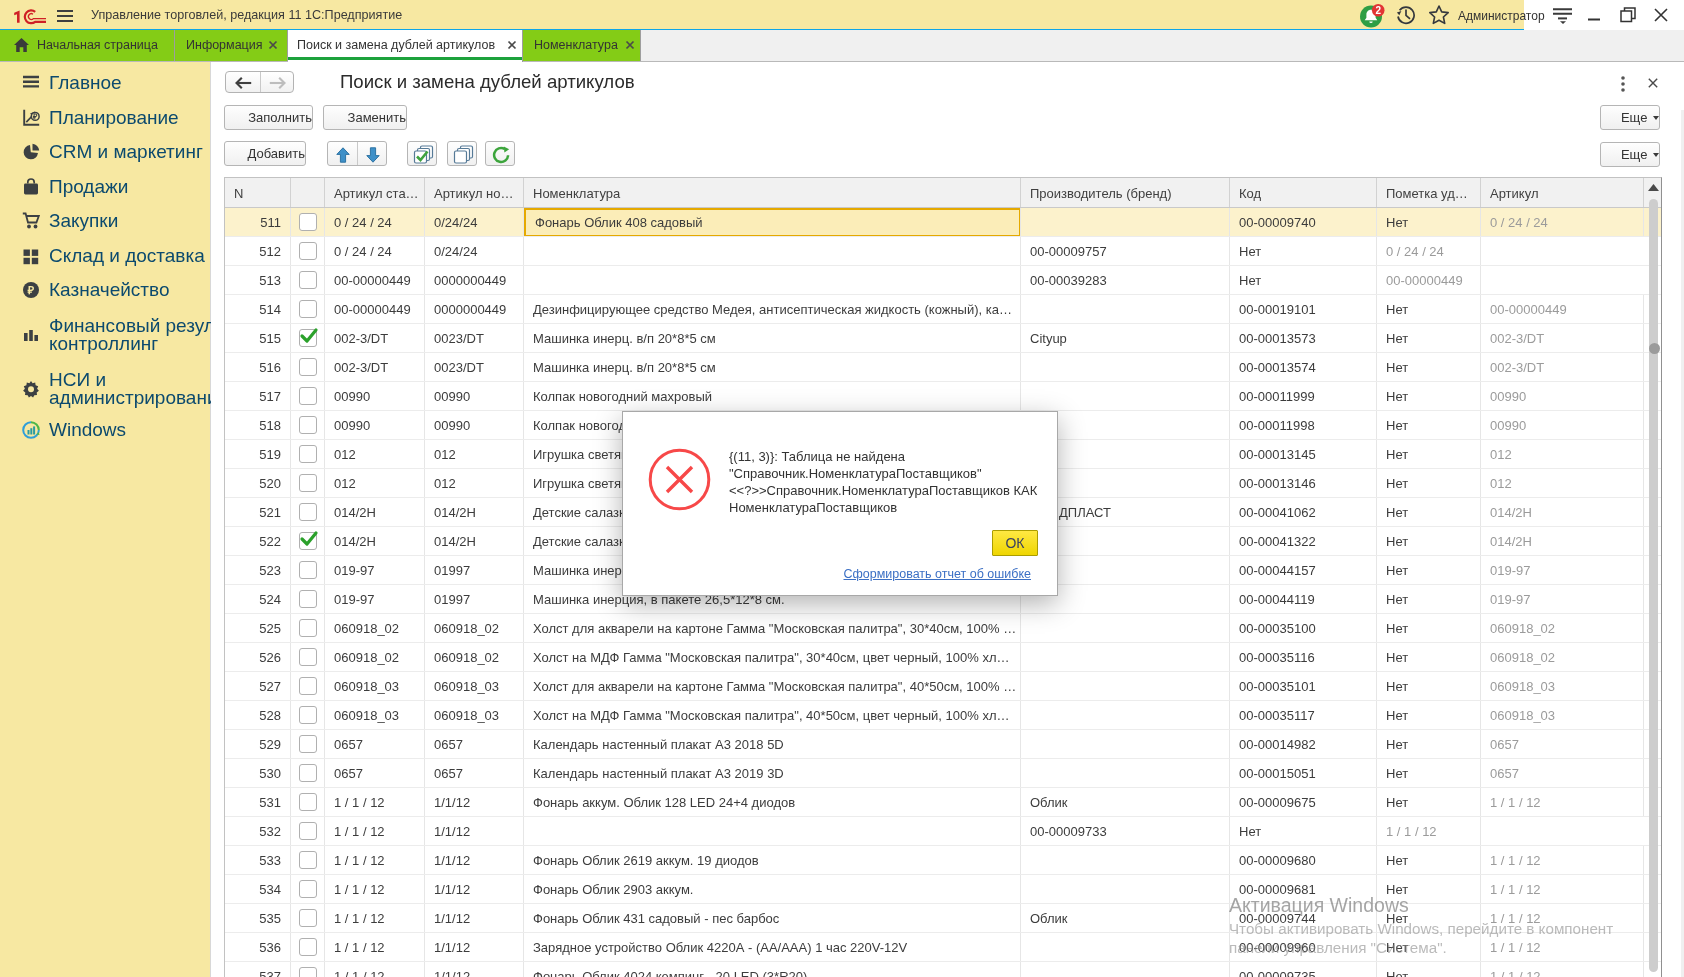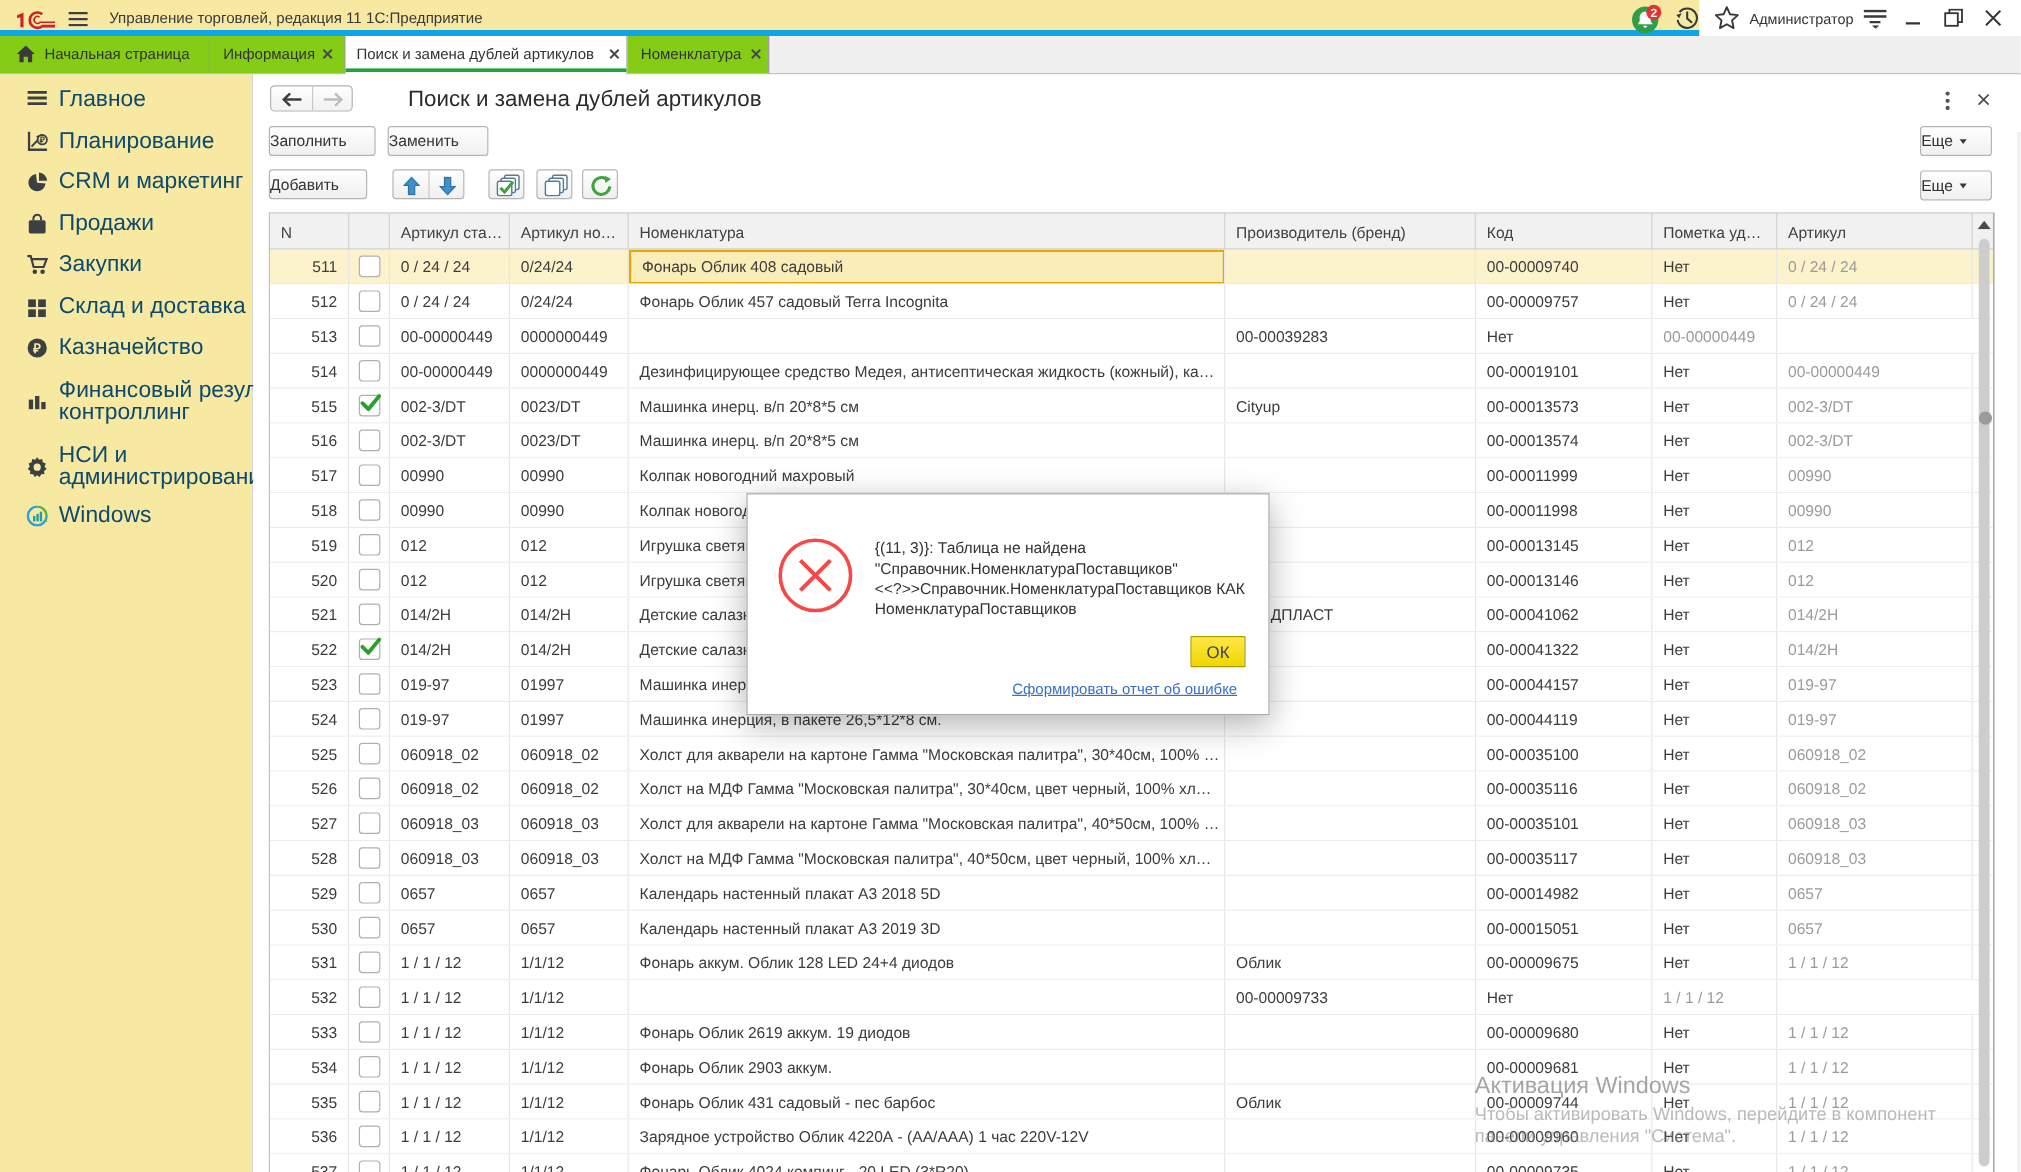--- a/index.html
+++ b/index.html
@@ -1,40 +1,40 @@
 <!DOCTYPE html>
 <html lang="ru"><head><meta charset="utf-8">
 <title>Управление торговлей</title>
 <style>
 *{margin:0;padding:0;box-sizing:border-box}
 html,body{width:1684px;height:977px;overflow:hidden}
 body{font-family:"Liberation Sans",sans-serif;background:#fff;position:relative;color:#333}
 .abs{position:absolute}
 
-#topbar{position:absolute;left:0;top:0;width:1416px;height:30px;background:#f7e8a2;border-bottom:5px solid #0ea5e9}
+#topbar{position:absolute;left:0;top:0;width:1524px;height:30px;background:#f7e8a2;border-bottom:1px solid #0ea5e9}
 #topbar .ttl{position:absolute;left:91px;top:8px;font-size:12.6px;color:#3a3a3a;white-space:nowrap}
 
 #tabbar{position:absolute;left:0;top:30px;width:1684px;height:32px;background:#f0f0f0;border-bottom:1px solid #b9b9b9}
 .tab{position:absolute;top:0;height:31px;background:#84cc16;border-right:1px solid #9e9e9e;font-size:12.5px;color:#333;white-space:nowrap}
 .tab.active{background:#fff;height:32px}
 .greenbar{position:absolute;left:0;right:0;bottom:2.5px;height:3px;background:#1da23c}
 .tab .txt{position:absolute;top:8px}
 .tab .tclose{position:absolute;top:8px;width:14px;height:14px}
 
 
 #sidebar{position:absolute;left:0;top:62px;width:211px;height:915px;background:#f7e8a2;border-right:1px solid #d8d8d8}
 .mi{position:absolute;left:0;width:210px}
 .mi .ic{position:absolute;left:22px;width:18px;height:18px}
 .mi .lb{position:absolute;left:49px;font-size:19px;color:#0c4a6e;line-height:18px;white-space:nowrap}
 
 #main{position:absolute;left:211px;top:62px;width:1473px;height:915px;background:#fff}
 .navgrp{position:absolute;left:14px;top:9px;width:69px;height:22px;border:1px solid #b3b3b3;border-radius:4px;background:linear-gradient(#fff,#f1f1f1)}
 .navgrp .dvd{position:absolute;left:34px;top:0;bottom:0;width:1px;background:#c9c9c9}
 #pgtitle{position:absolute;left:129px;top:9px;font-size:18.6px;color:#2b2b2b;white-space:nowrap}
-.btn{position:absolute;height:25px;border:1px solid #b5b5b5;border-radius:3px;background:linear-gradient(#fefefe,#f0f0f0);font-size:13px;color:#333;text-align:left;line-height:23px;white-space:nowrap}
+.btn{position:absolute;height:25px;border:1px solid #b5b5b5;border-radius:3px;background:linear-gradient(#fefefe,#f0f0f0);font-size:13px;color:#333;text-align:right;line-height:23px;white-space:nowrap}
 .ibtn{position:absolute;width:30px;height:25px;border:1px solid #b5b5b5;border-radius:3px;background:linear-gradient(#fefefe,#f0f0f0)}
 .updown{position:absolute;left:116px;top:79px;width:60px;height:25px;border:1px solid #b5b5b5;border-radius:3px;background:linear-gradient(#fefefe,#f0f0f0)}
 .updown .dvd{position:absolute;left:29px;top:0;bottom:0;width:1px;background:#c9c9c9}
 .more{position:absolute;left:1389px;width:60px;height:25px}
 
 #tbl{position:absolute;left:13px;top:115px;width:1438px;height:800px;border:1px solid #c2c2c2;border-right:1px solid #909090;border-bottom:none;overflow:hidden;background:#fff}
 .th{display:grid;grid-template-columns:66px 34px 100px 99px 497px 209px 147px 104px 163px;height:30px;background:#f1f1f1;border-bottom:1px solid #c9c9c9}
 .th>div{border-right:1px solid #d2d2d2;padding:8px 0 0 9px;font-size:13px;color:#404040;overflow:hidden;white-space:nowrap}
 .tr{display:grid;grid-template-columns:66px 34px 100px 99px 497px 209px 147px 104px 163px;height:29px;border-bottom:1px solid #ececec;background:#fff}
 .tr.sel{background:#fcf2cc}
@@ -294,21 +294,20 @@
         <div class="td">Нет</div>
         <div class="td tart">0 / 24 / 24</div>
       </div>
 <div class="tr">
         <div class="td tn">512</div>
         <div class="td tcb">
           <span class="cb"></span>
         </div>
         <div class="td">0 / 24 / 24</div>
         <div class="td">0/24/24</div>
-        <div class="td tnom">Фонарь Облик 457 садовый Terra Incognita</div>
         <div class="td tbrand"></div>
         <div class="td">00-00009757</div>
         <div class="td">Нет</div>
         <div class="td tart">0 / 24 / 24</div>
       </div>
 <div class="tr">
         <div class="td tn">513</div>
         <div class="td tcb">
           <span class="cb"></span>
         </div>

